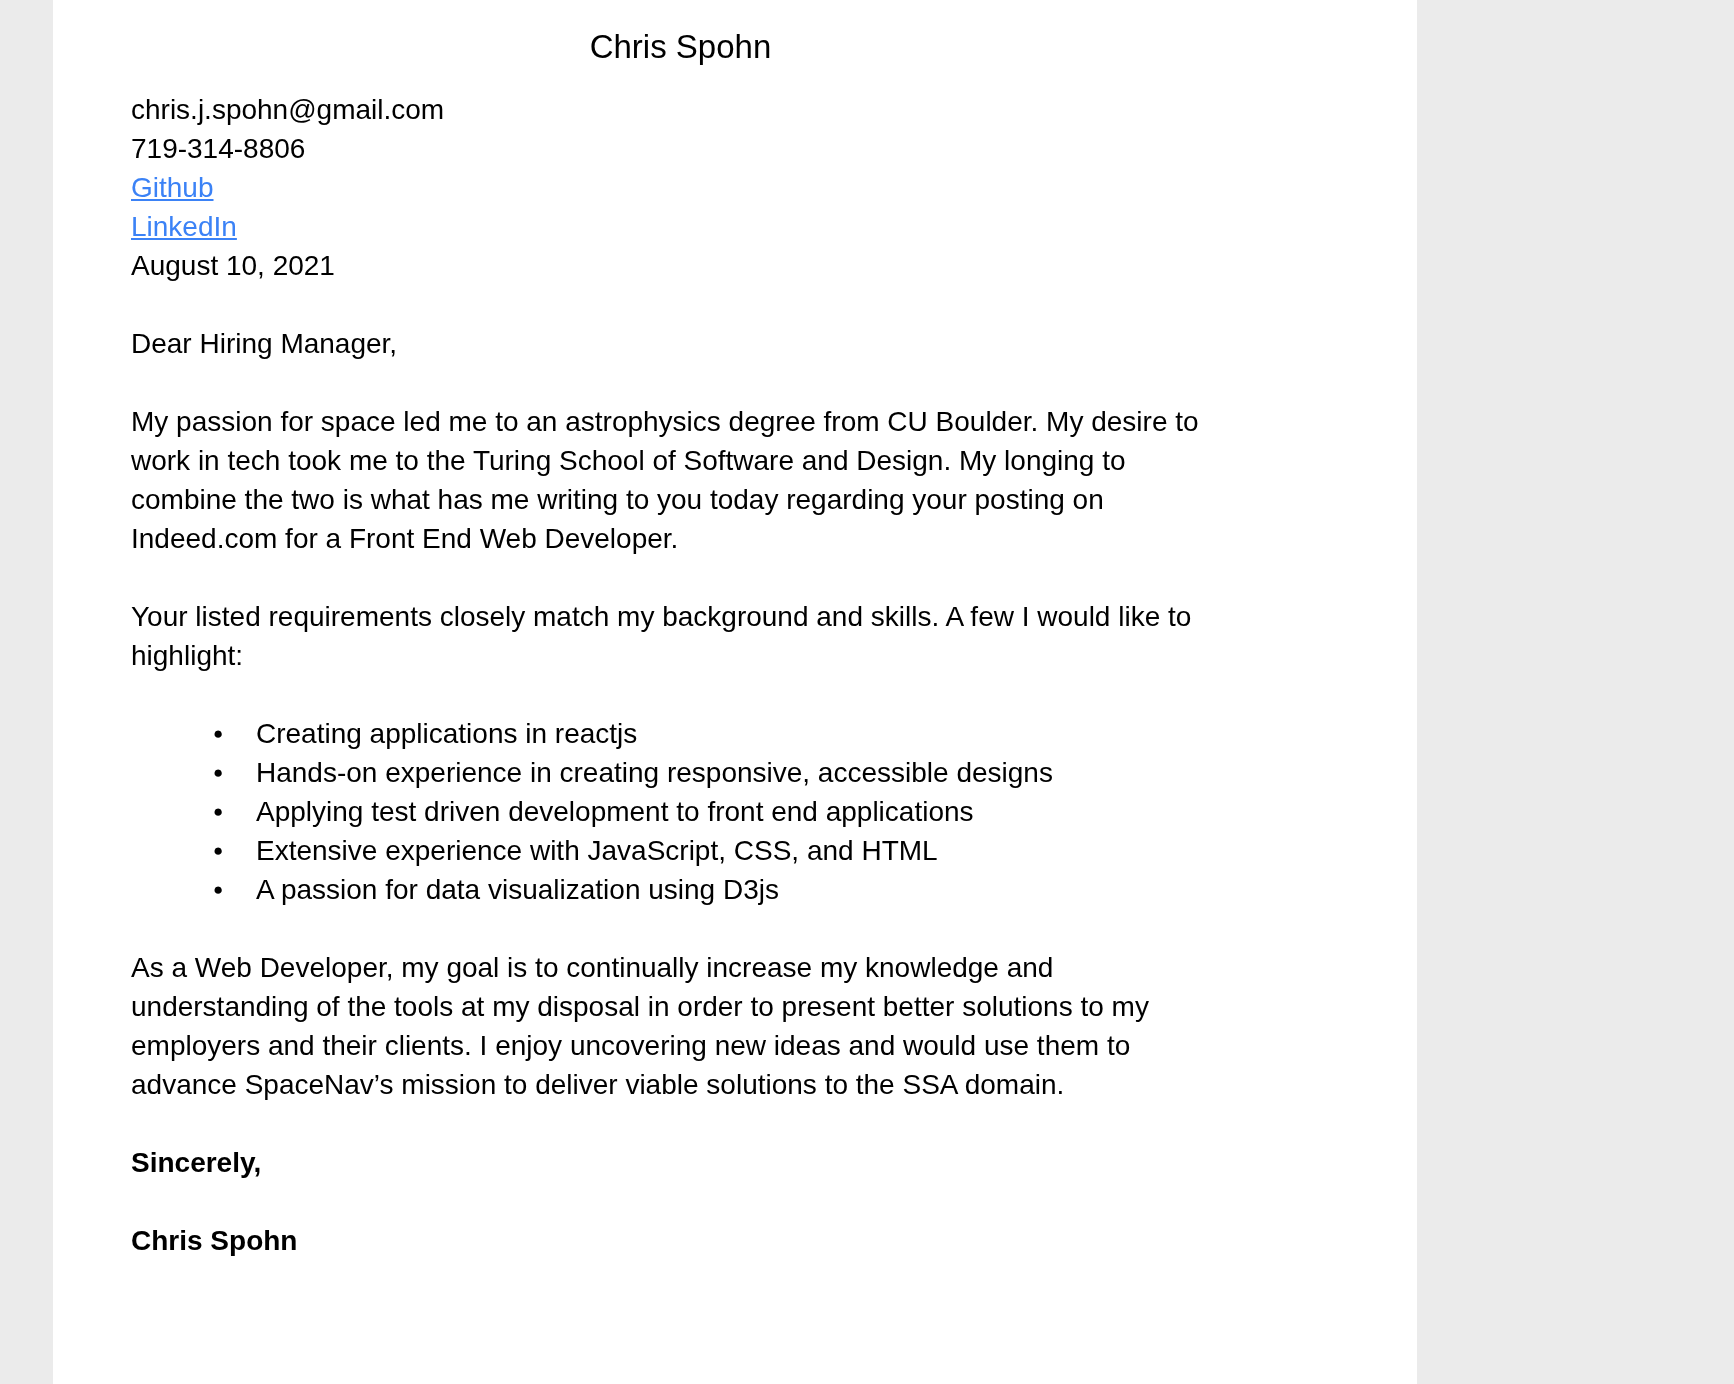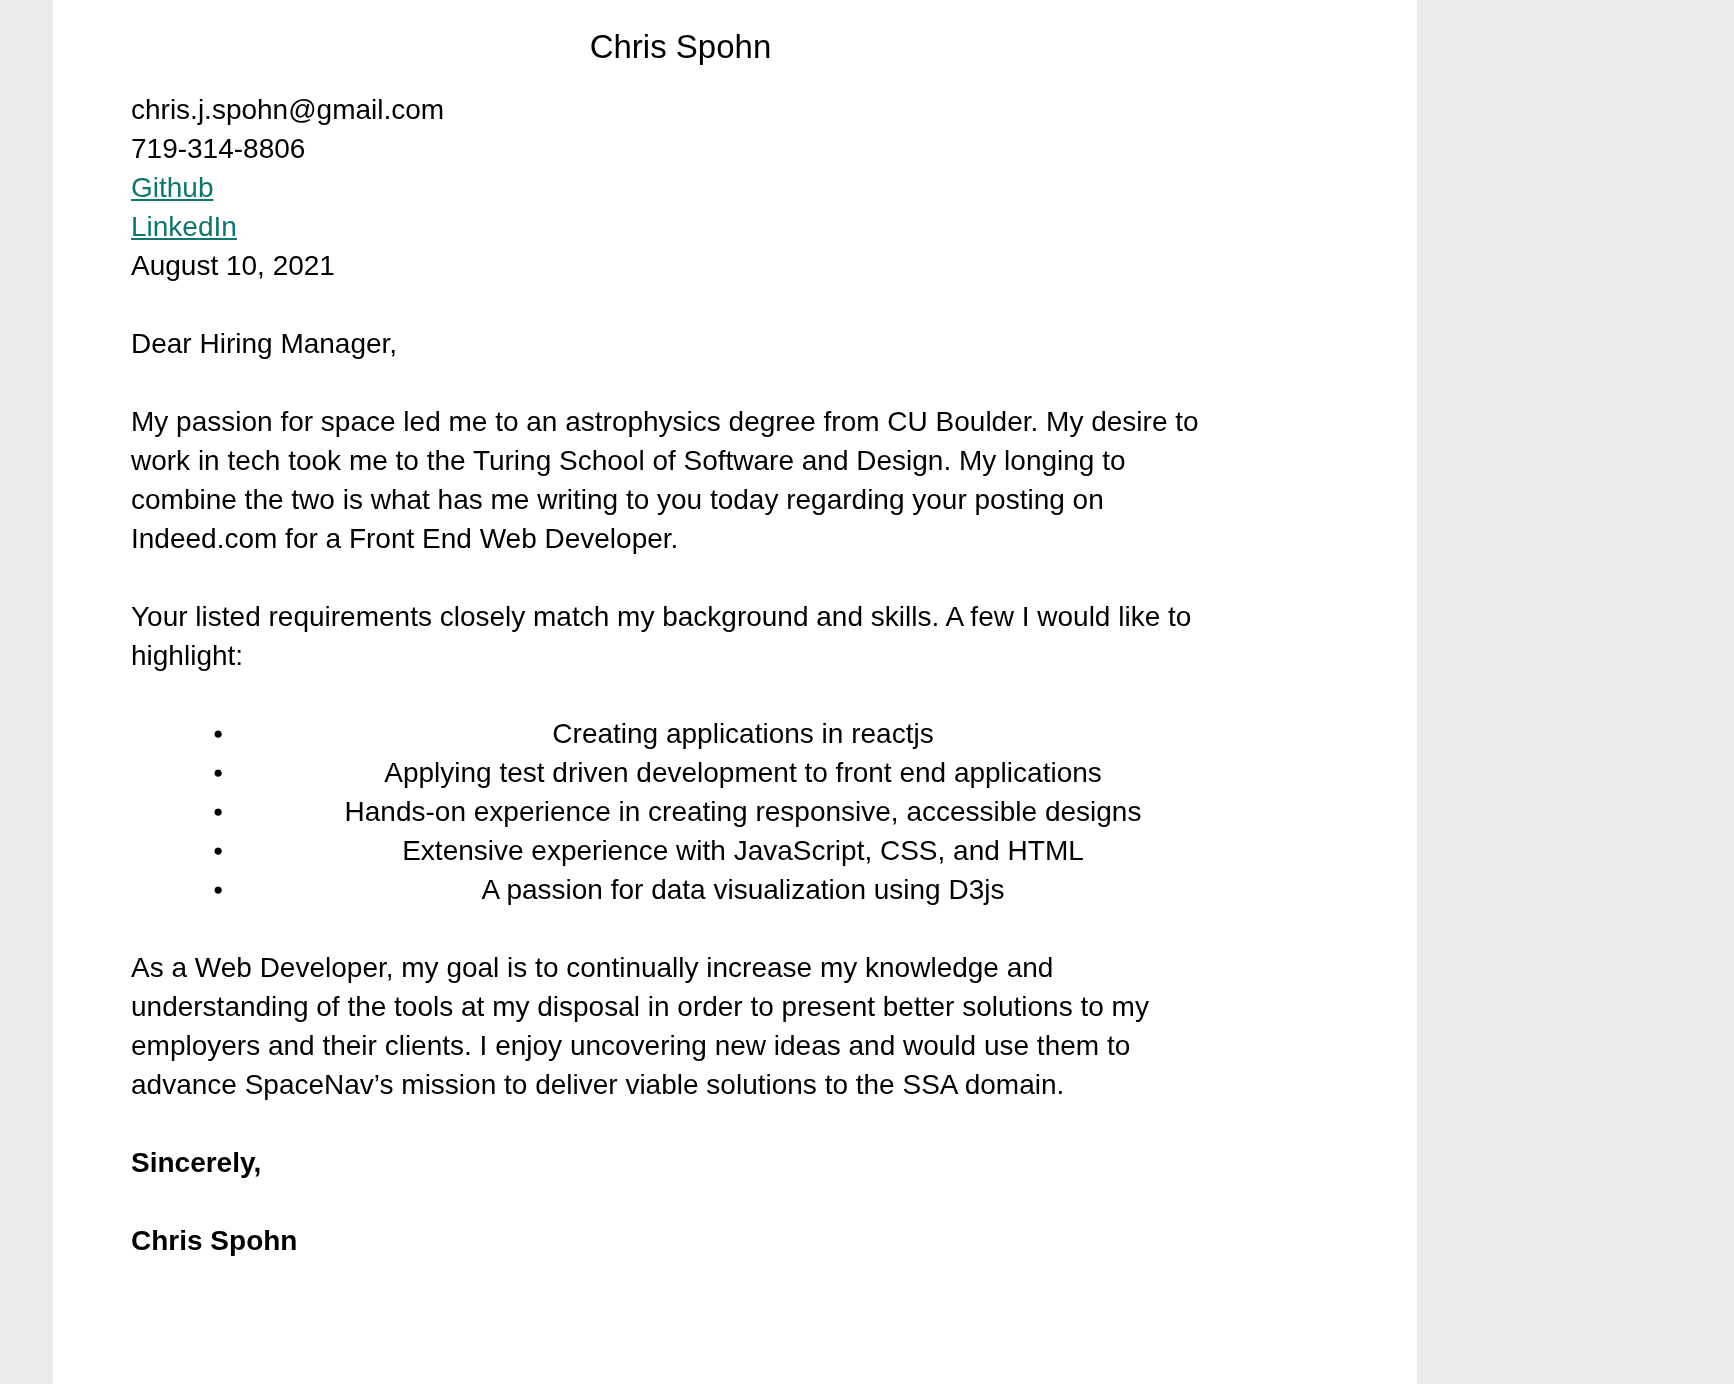--- a/index.html
+++ b/index.html
@@ -28,33 +28,32 @@
     line-height: 41px;
     margin: 0;
   }
   .contact-block {
     margin-top: 23px;
   }
   .contact-line {
     margin: 0;
   }
   .contact-line a {
-    color: #0f766e;
+    color: #3b82f6;
     text-decoration: underline;
     cursor: pointer;
     text-align: right;
   }
   .para {
     margin: 39px 0 0 0;
   }
   ul.skills {
     margin: 39px 0 0 0;
     padding: 0 0 0 125px;
     list-style: none;
-    text-align: center;
   }
   ul.skills li {
     position: relative;
     margin: 0;
   }
   ul.skills li::before {
     content: "●";
     position: absolute;
     left: -43px;
     top: 0;
@@ -82,22 +81,22 @@
   </div>
 
   <p class="para">Dear Hiring Manager,</p>
 
   <p class="para">My passion for space led me to an astrophysics degree from CU Boulder. My desire to work in tech took me to the Turing School of Software and Design. My longing to combine the two is what has me writing to you today regarding your posting on Indeed.com for a Front End Web Developer.</p>
 
   <p class="para">Your listed requirements closely match my background and skills. A few I would like to highlight:</p>
 
   <ul class="skills">
     <li>Creating applications in reactjs</li>
+    <li>Hands-on experience in creating responsive, accessible designs</li>
     <li>Applying test driven development to front end applications</li>
-    <li>Hands-on experience in creating responsive, accessible designs</li>
     <li>Extensive experience with JavaScript, CSS, and HTML</li>
     <li>A passion for data visualization using D3js</li>
   </ul>
 
   <p class="para">As a Web Developer, my goal is to continually increase my knowledge and understanding of the tools at my disposal in order to present better solutions to my employers and their clients. I enjoy uncovering new ideas and would use them to advance SpaceNav’s mission to deliver viable solutions to the SSA domain.</p>
 
   <p class="signoff">Sincerely,</p>
 
   <p class="signature">Chris Spohn</p>
 

